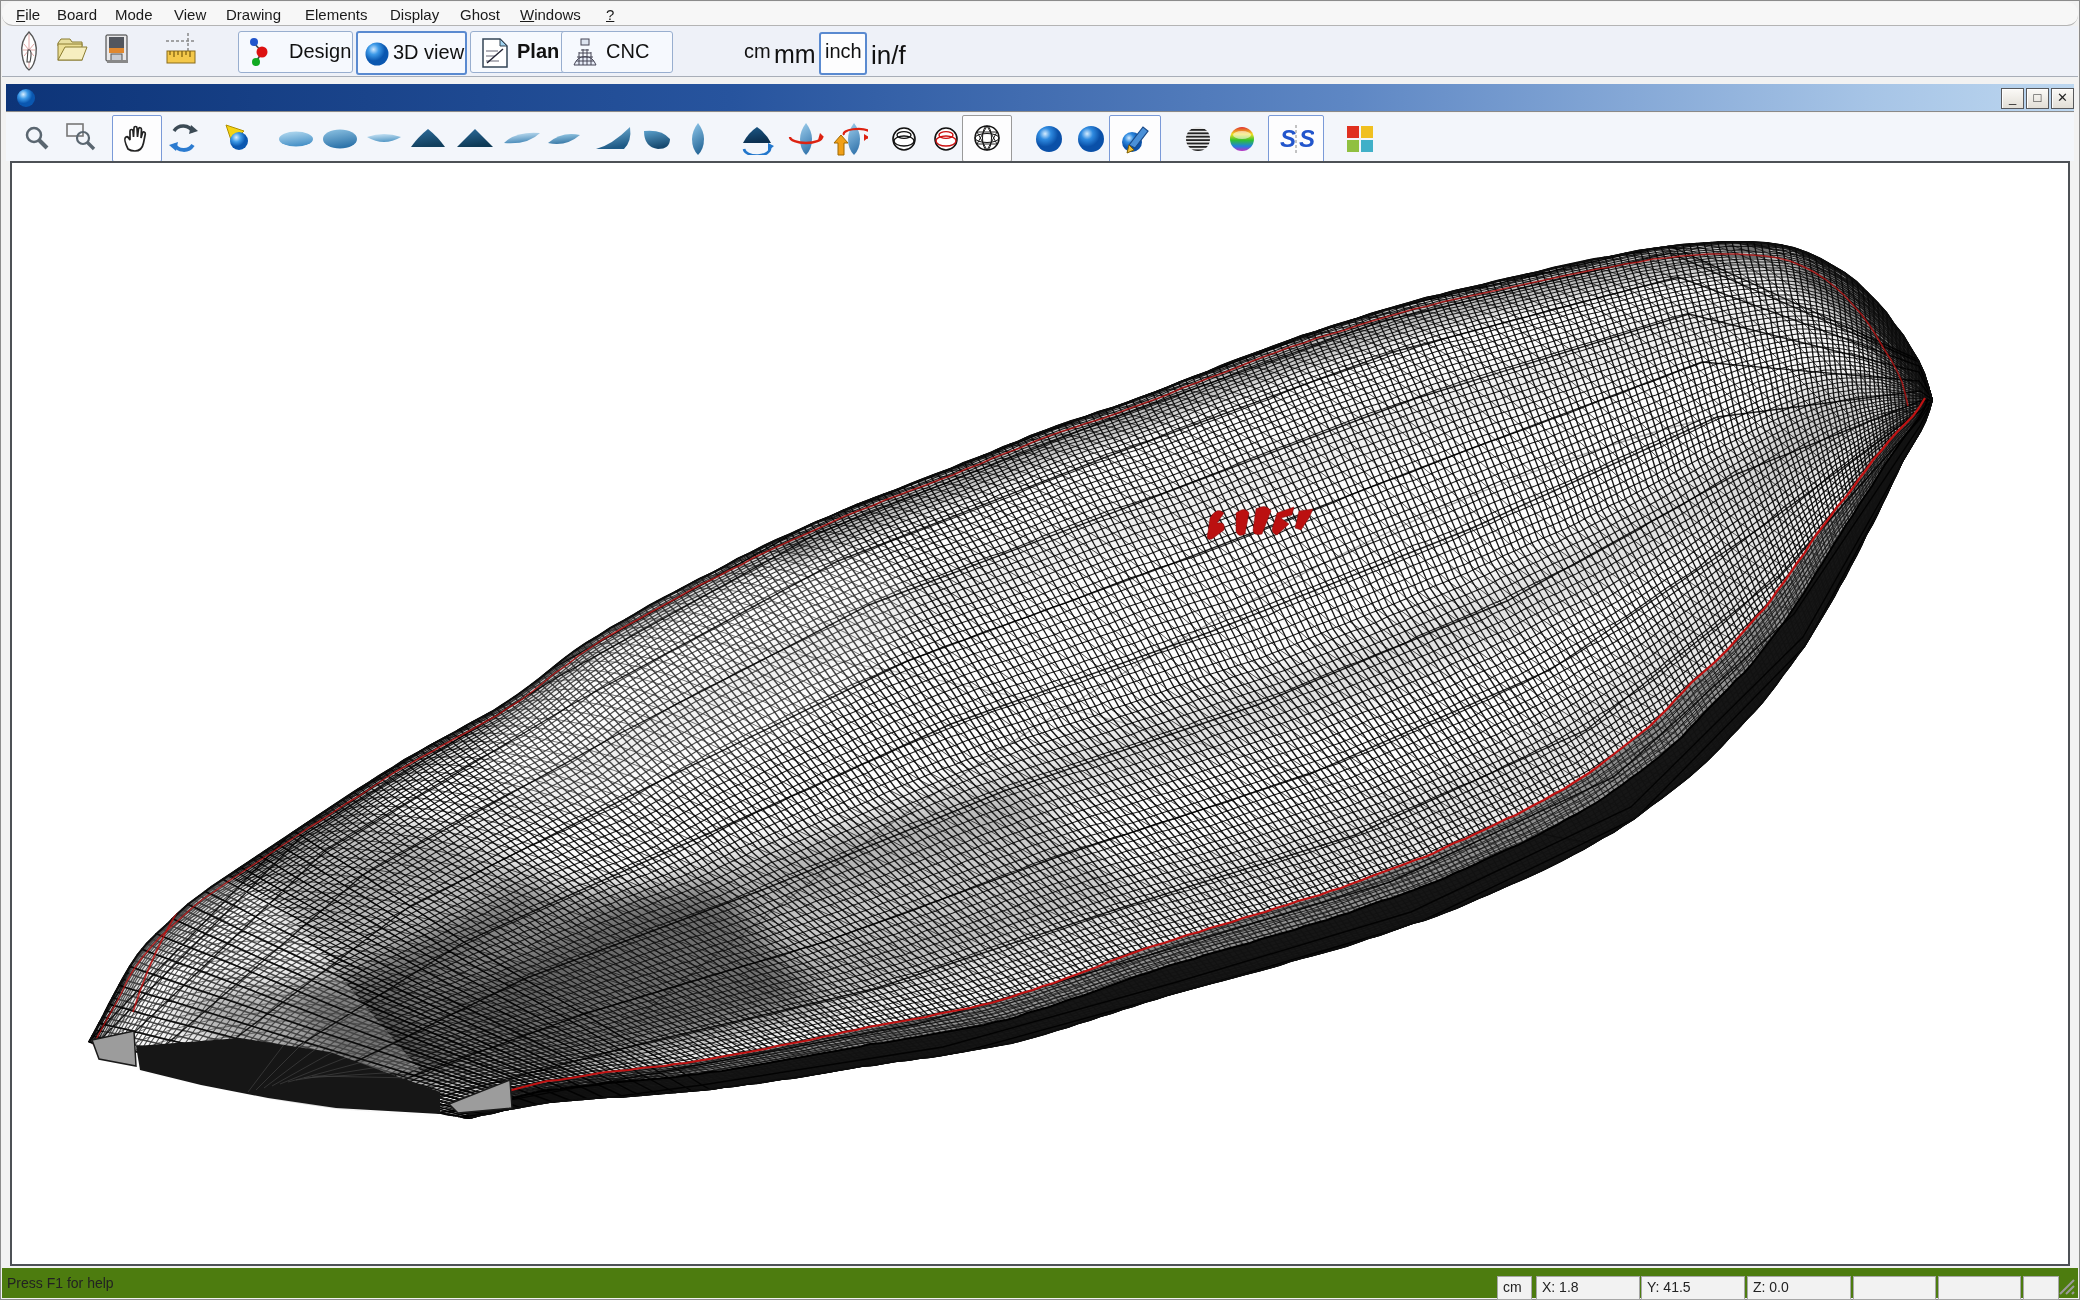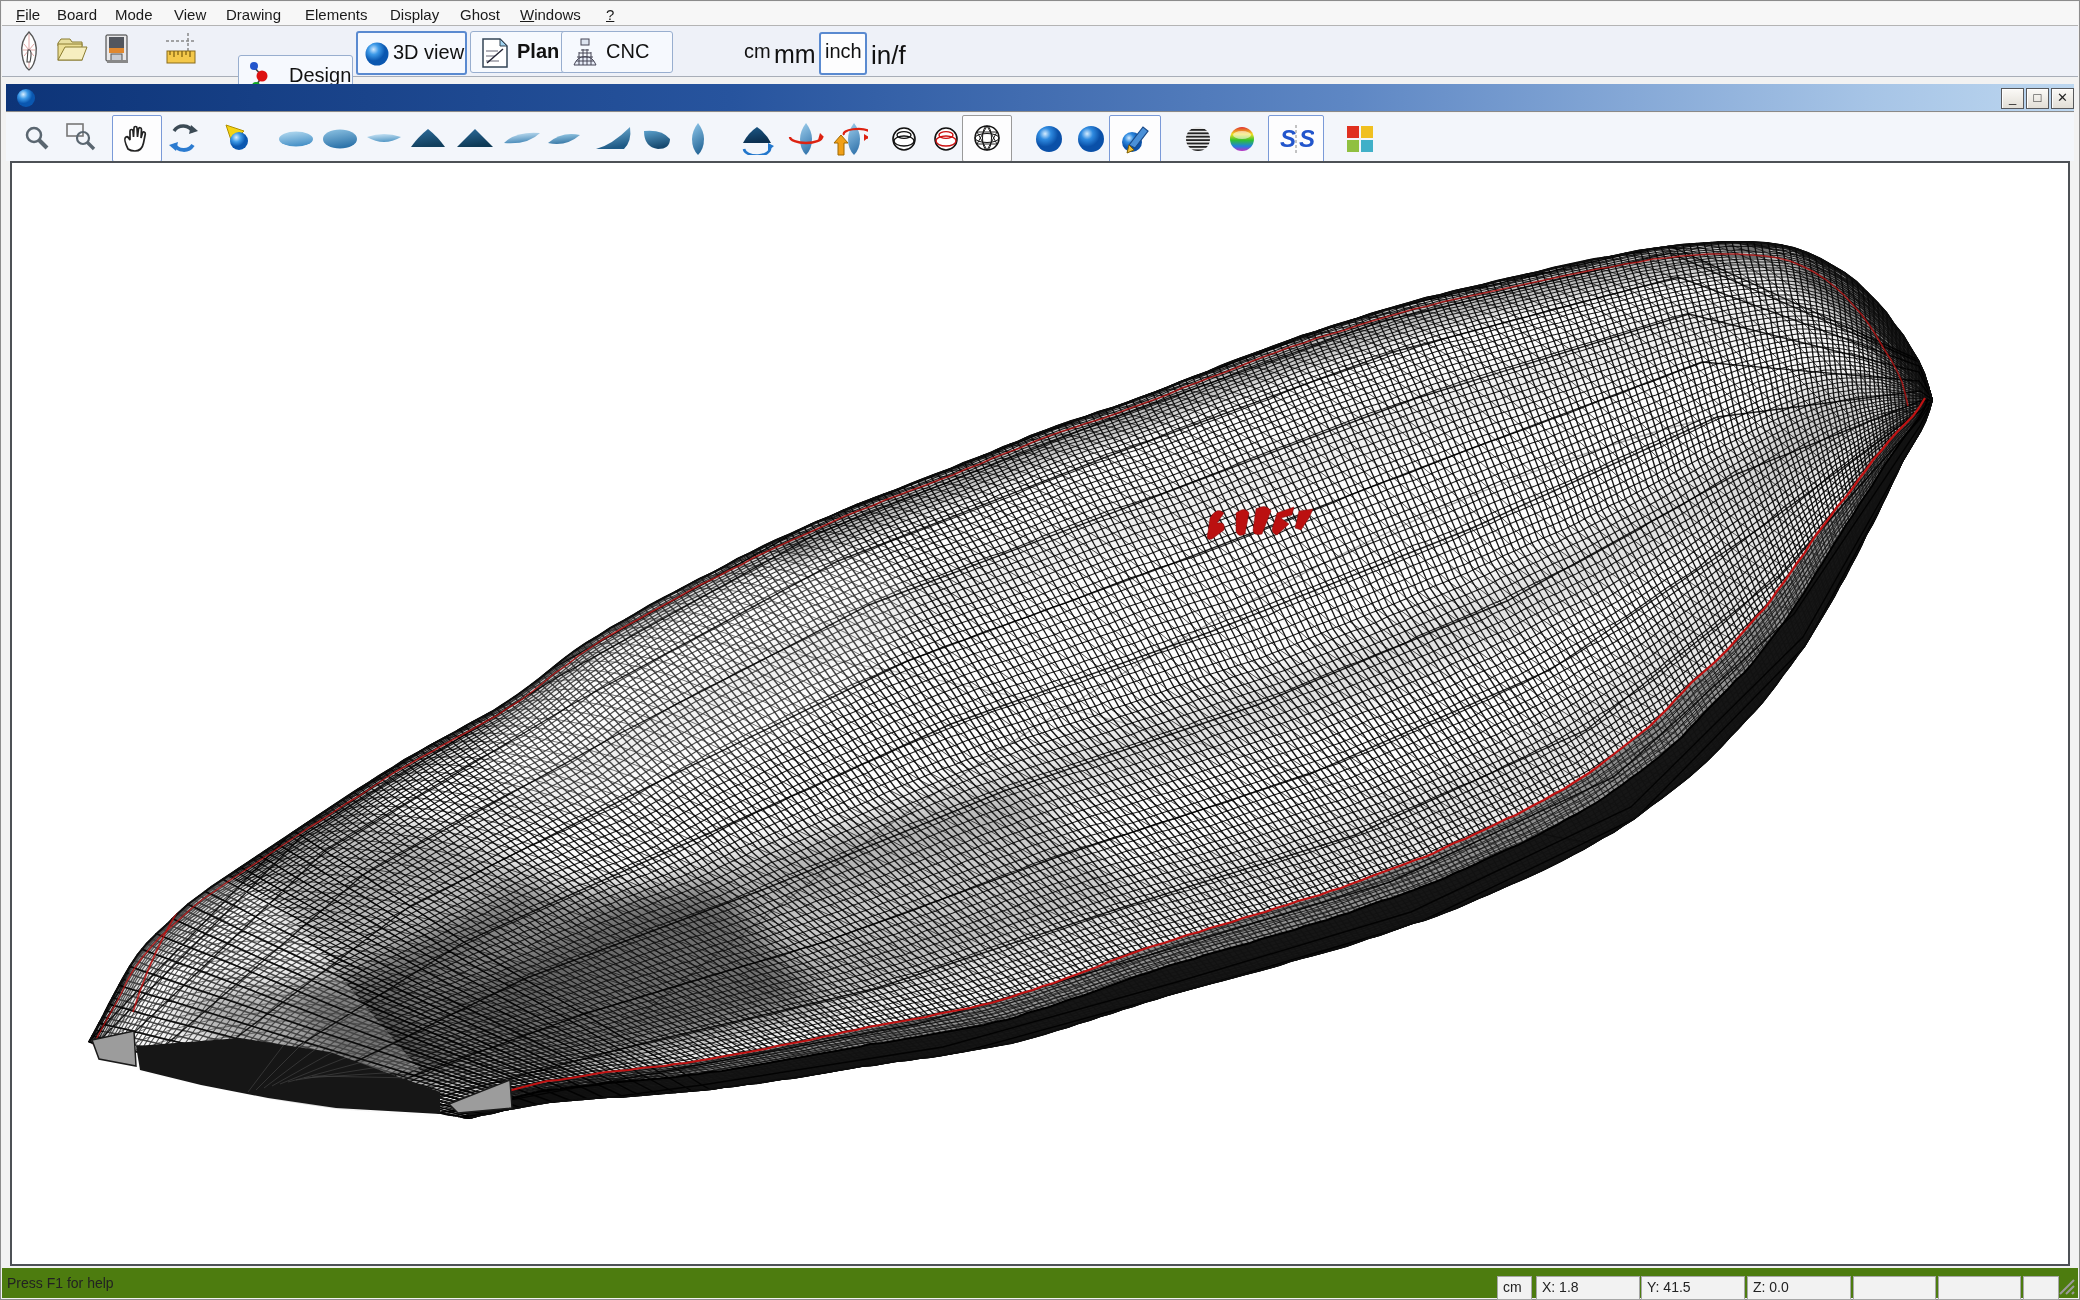--- a/index.html
+++ b/index.html
@@ -1,17 +1,17 @@
 <!DOCTYPE html>
 <html><head><meta charset="utf-8"><style>
 html,body{margin:0;padding:0;}
 body{width:2080px;height:1300px;position:relative;background:#f2f2f2;
  font-family:"Liberation Sans",sans-serif;overflow:hidden;}
 #frame{position:absolute;left:0;top:0;width:2078px;height:1298px;border:1px solid #8c8c8c;}
-#menubar{position:absolute;left:2px;top:2px;width:2076px;height:23px;background:#f7f7f7;border-bottom:1px solid #b4b4b4;}
+#menubar{position:absolute;left:2px;top:2px;width:2076px;height:23px;background:#f7f7f7;border-bottom:1px solid #b4b4b4;border-radius:11px;}
 #menubar span{position:absolute;top:4px;font-size:15px;color:#1a1a1a;}
 #toolbar1{position:absolute;left:2px;top:26px;width:2076px;height:50px;background:#eef1f8;border-bottom:1px solid #a8aeb8;}
 .tbtn{position:absolute;top:5px;height:40px;border:1px solid #98aecf;border-radius:3px;background:#f6f9fe;color:#111;font-size:20px;white-space:nowrap;}
 .tbtn .lbl{position:absolute;top:8px;}
 #toolbar2{position:absolute;left:6px;top:113px;width:2068px;height:48px;background:#f3f6fb;}
 #canvas{position:absolute;left:10px;top:161px;width:2056px;height:1101px;border:2px solid #4d5156;background:#fff;}
 #statusbar{position:absolute;left:2px;top:1268px;width:2076px;height:30px;background:#4d7c0f;font-size:14px;color:#222;}
 .spanel{position:absolute;top:8px;height:22px;border:1px solid #a6a6a6;background:#f2f2f2;font-size:14px;color:#222;}
 </style></head><body>
 <div id="frame"></div>
@@ -43,21 +43,21 @@
 <rect x="5" y="4" width="15" height="11" fill="#52565e"></rect>
 <path d="M5 15 h15 v5 h-15 z" fill="#e08830"></path>
 <rect x="7" y="21" width="11" height="7" fill="#c8ccd4" stroke="#555"></rect>
 <rect x="3" y="27" width="21" height="3" fill="#888"></rect>
     </svg>
     <svg style="position:absolute;left:162px;top:5px" width="34" height="38" viewBox="0 0 34 38">
 <path d="M2 10 H30 M24 2 V20" stroke="#888" stroke-width="1.5" stroke-dasharray="3 2"></path>
 <rect x="3" y="20" width="28" height="12" fill="#f4c84a" stroke="#8a6d1a"></rect>
 <path d="M6 20 v4 M10 20 v6 M14 20 v4 M18 20 v6 M22 20 v4 M26 20 v6" stroke="#7a5d10" stroke-width="1.2"></path>
     </svg>
-    <div class="tbtn" style="left:236px;width:113px;margin-top:24px;">
+    <div class="tbtn" style="left:236px;width:113px;">
       <svg style="position:absolute;left:8px;top:5px" width="30" height="30" viewBox="0 0 30 30">
 <path d="M7 6 L15 15 L9 25" stroke="#444" stroke-width="1.6" fill="none"></path>
 <circle cx="7" cy="5" r="4" fill="#2255cc"></circle>
         <circle cx="15" cy="15" r="5.5" fill="#dd1111"></circle>
 <circle cx="9" cy="25" r="4" fill="#11aa22"></circle>
       </svg>
       <span class="lbl" style="left:50px">Design</span>
     </div>
     <div class="tbtn" style="left:354px;width:107px;border:2px solid #5a8ad0;">
       <svg style="position:absolute;left:6px;top:8px" width="26" height="26" viewBox="0 0 26 26">

